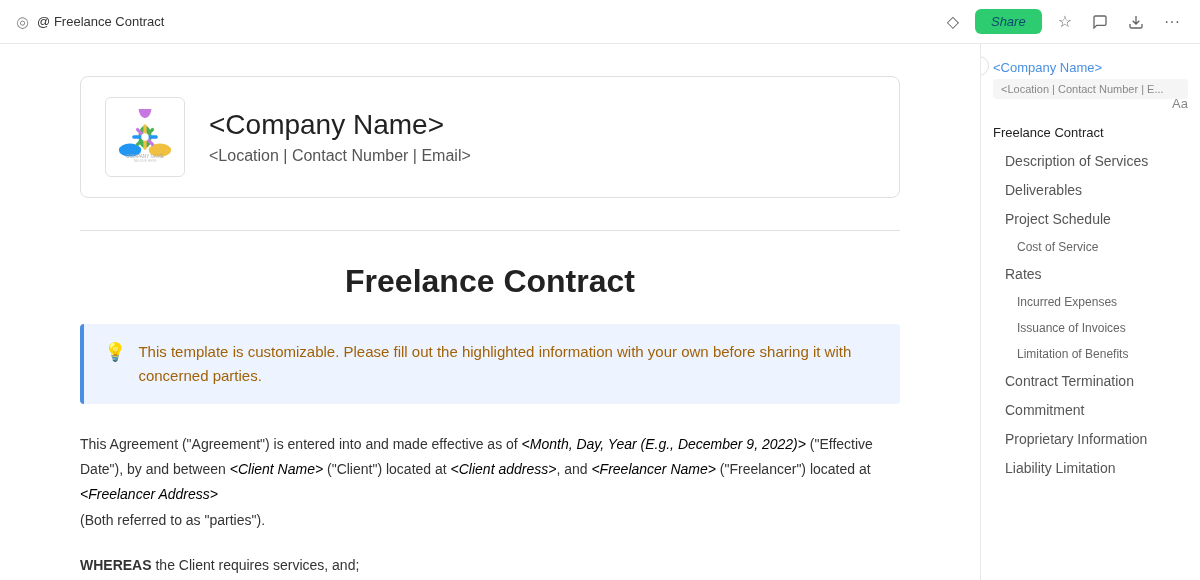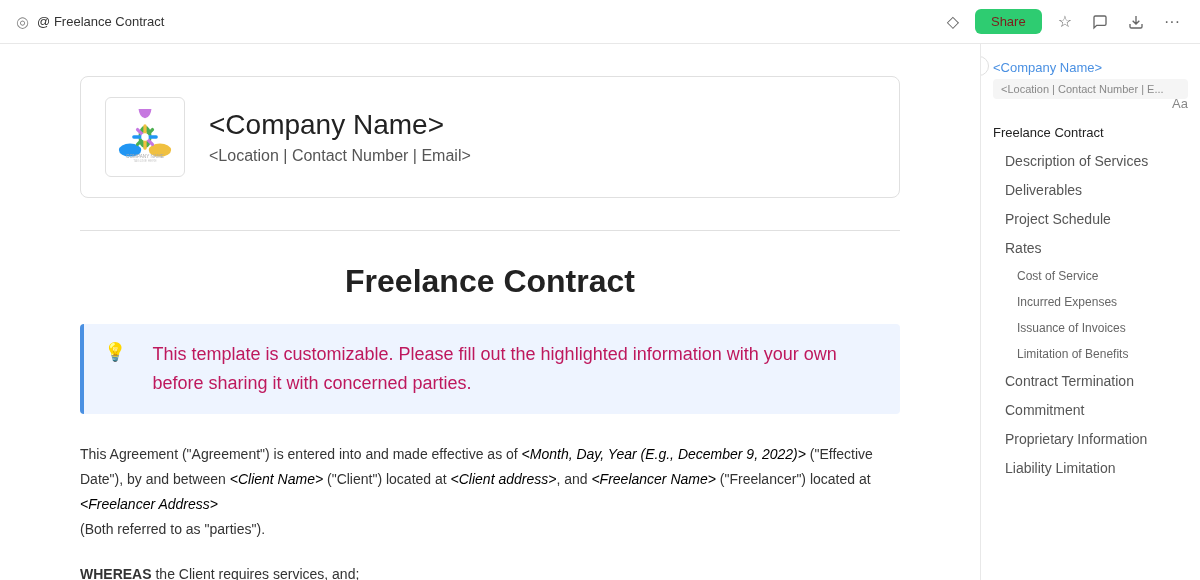--- a/index.html
+++ b/index.html
@@ -35,27 +35,28 @@
       font-weight: 500;
       text-align: center;
     }
     .topbar-right {
       display: flex;
       align-items: center;
       gap: 12px;
     }
     .share-btn {
       background: #2ecc71;
-      color: #7f1d1d;
+      color: #0c4a6e;
       border: none;
       border-radius: 6px;
       padding: 5px 16px;
       font-size: 13px;
       font-weight: 500;
       cursor: pointer;
+      font-style: italic;
     }
     .icon-btn {
       background: none;
       border: none;
       cursor: pointer;
       color: #666;
       font-size: 16px;
       padding: 4px;
       display: flex;
       align-items: center;
@@ -142,24 +143,23 @@
       display: flex;
       gap: 12px;
       align-items: flex-start;
     }
     .callout-icon {
       font-size: 18px;
       flex-shrink: 0;
       margin-top: 1px;
     }
     .callout-text {
-      font-size: 18px;
-      color: #be185d;
+      font-size: 15px;
+      color: #a16207;
       line-height: 1.6;
-      margin-left: 14px;
     }
 
     
     .body-text {
       font-size: 14px;
       color: #333;
       line-height: 1.8;
       margin-bottom: 20px;
     }
     .body-text a, .highlight-link {
@@ -333,22 +333,22 @@
     <div class="sidebar-font-btn">Aa</div>
 
     <div class="sidebar-company-name">&lt;Company Name&gt;</div>
     <div class="sidebar-company-detail">&lt;Location | Contact Number | E...</div>
 
     <div id="sidebar-items-container">
         <div class="sidebar-item level-1">Freelance Contract</div>
         <div class="sidebar-item level-2">Description of Services</div>
         <div class="sidebar-item level-2">Deliverables</div>
         <div class="sidebar-item level-2">Project Schedule</div>
+        <div class="sidebar-item level-3">Cost of Service</div>
         <div class="sidebar-item level-2">Rates</div>
-        <div class="sidebar-item level-3">Cost of Service</div>
         <div class="sidebar-item level-3">Incurred Expenses</div>
         <div class="sidebar-item level-3">Issuance of Invoices</div>
         <div class="sidebar-item level-3">Limitation of Benefits</div>
         <div class="sidebar-item level-2">Contract Termination</div>
         <div class="sidebar-item level-2">Commitment</div>
         <div class="sidebar-item level-2">Proprietary Information</div>
         <div class="sidebar-item level-2">Liability Limitation</div>
       </div>
   </div>
 

